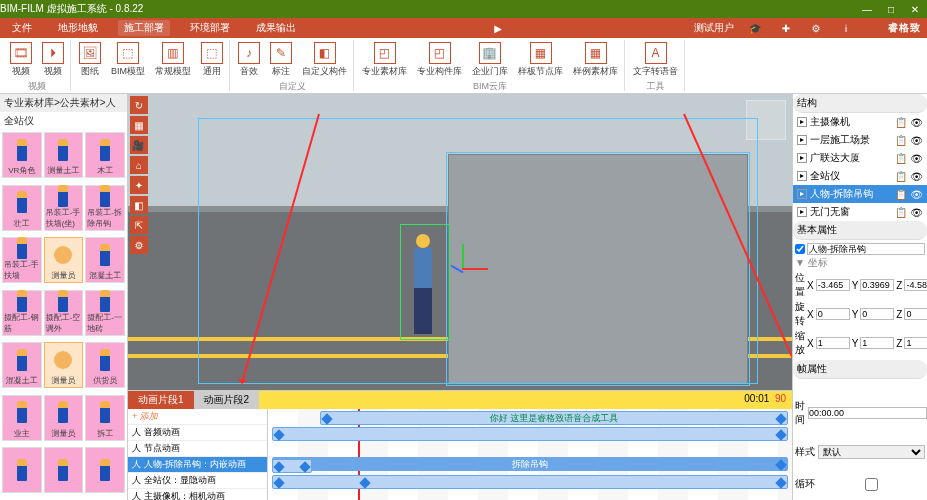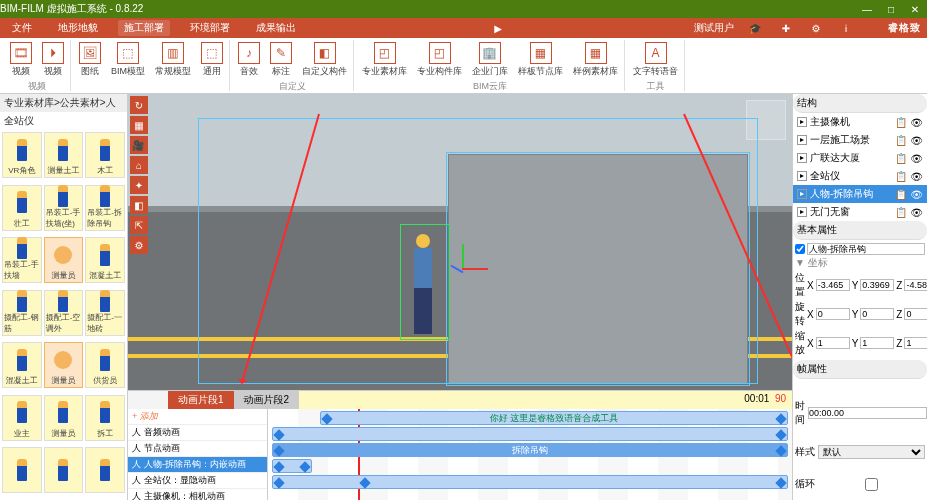--- a/index.html
+++ b/index.html
@@ -20,21 +20,21 @@
   .rbtn .icon { width: 22px; height: 22px; border: 1px solid #c94d2f; display: flex; align-items: center; justify-content: center; color: #c94d2f; font-size: 12px; }
   .rbtn .lbl { font-size: 9px; color: #444; }
   .rgroup .grplbl { font-size: 9px; color: #888; margin-top: auto; text-align: center; width: 100%; }
   .main { display: flex; height: 406px; }
   
   .assets { width: 128px; background: #fff; border-right: 1px solid #ccc; display: flex; flex-direction: column; }
   .crumb { background: #eee; color: #333; font-size: 10px; padding: 2px 4px; }
   .assets-tools { display:flex; gap:2px; padding:2px; }
   .assets-tools .tool { background:#52c0c7; color:#fff; font-size:9px; padding:1px 4px; border-radius:2px; cursor:pointer;}
   .asset-grid { flex:1; overflow:auto; display:grid; grid-template-columns: repeat(3, 1fr); gap:2px; padding:2px; }
-  .asset { border:1px solid #ddd; height:46px; display:flex; flex-direction:column; align-items:center; justify-content:flex-end; background:#fef9c3; cursor:pointer; font-size:8px; color:#444; padding:1px; }
+  .asset { border:1px solid #ddd; height:46px; display:flex; flex-direction:column; align-items:center; justify-content:flex-end; background:#f9a8d4; cursor:pointer; font-size:8px; color:#444; padding:1px; }
   .asset .thumb { flex:1; width:100%; display:flex; align-items:center; justify-content:center; }
   .asset.sel { background:#fde6c8; border-color:#f5b45f; }
   .asset .person { width:10px; height:22px; background:linear-gradient(#f3b24a 0 30%, #1b4fb5 30% 100%); border-radius:3px 3px 1px 1px; }
   .asset .circle { width:18px; height:18px; border-radius:50%; background:#f5b45f; }
   
   .center { flex:1; display:flex; flex-direction:column; background:#444; position:relative; }
   .toolbar-left { position:absolute; left:2px; top:2px; display:flex; flex-direction:column; gap:2px; z-index:5;}
   .toolbar-left .tbtn { width:18px; height:18px; background:#c94d2f; color:#fff; font-size:10px; display:flex; align-items:center; justify-content:center; cursor:pointer;}
   .viewport { flex:1; position:relative; background:linear-gradient(#c3ccd1 0 38%, #8a8f92 38% 40%, #6f7376 40% 100%); overflow:hidden; }
   .wall { position:absolute; left:320px; top:60px; width:300px; height:230px; background:#9aa0a3; border:1px solid #7c8184; }
@@ -46,21 +46,21 @@
   .bbox.green { border-color:#38e060; }
   .gizmo { position:absolute; left:310px; top:150px; width:50px; height:50px; }
   .gizmo .ax { position:absolute; background:currentColor; }
   .road-line{position:absolute;height:4px;background:#f5c93c;}
   .axis-widget{position:absolute;right:6px;top:6px;width:40px;height:40px;background:rgba(255,255,255,.2);border:1px solid rgba(255,255,255,.3);}
   
   .arrow{position:absolute;width:2px;background:#ff2a2a;transform-origin:top center;z-index:20;}
   .arrow::after{content:"";position:absolute;bottom:-6px;left:-4px;border:5px solid transparent;border-top-color:#ff2a2a;}
   
   .timeline { height:110px; background:#f4f4f4; border-top:1px solid #ccc; display:flex; flex-direction:column; }
-  .tl-tabs { display:flex; background:#fef9c3; height:18px;margin-left:40px; }
+  .tl-tabs { display:flex; background:#fde047; height:18px; }
   .tl-tab { padding:2px 10px; font-size:10px; background:#ccc; cursor:pointer; }
   .tl-tab.active { background:#c94d2f; color:#fff; }
   .tl-body { flex:1; display:flex; }
   .tl-rows { width:140px; border-right:1px solid #ccc; background:#fff; }
   .tl-row { height:16px; display:flex; align-items:center; font-size:9px; padding:0 4px; border-bottom:1px solid #eee; gap:3px; }
   .tl-row .add{ color:#e74; cursor:pointer;font-style:italic;}
   .tl-row.sel { background:#3b8fe0; color:#fff; }
   .tl-tracks { flex:1; position:relative; background:repeating-linear-gradient(90deg,#fff 0 30px,#f7f7f7 30px 60px); }
   .track { position:absolute; height:14px; left:4px; right:4px; border-radius:2px; }
   .track.blue { background:#b9d4f5; border:1px solid #6aa6e8;}
@@ -408,21 +408,21 @@
           <div class="playhead" style="left:90px;"></div>
           <div class="track blue" style="top:2px;margin-left:48px;">
               <span class="txt">你好  这里是睿格致语音合成工具</span>
             <div class="key" style="left:2px;"></div>
               <div class="key" style="right:2px;"></div>
           </div>
           <div class="track blue" style="top:18px;">
             <div class="key" style="left:2px;"></div>
               <div class="key" style="right:2px;"></div>
           </div>
-          <div class="track blue sel" style="top:34px;">
+          <div class="track blue sel" style="top:48px;">
               <span class="txt" style="color:#fff">拆除吊钩</span>
             <div class="key" style="left:2px;"></div>
               <div class="key" style="right:2px;"></div>
           </div>
           <div class="track blue" style="top:50px;left:4px;width:40px;">
             <div class="key" style="left:2px;"></div>
               <div class="key" style="right:2px;"></div>
           </div>
           <div class="track blue" style="top:66px;">
             <div class="key" style="left:2px;"></div>

